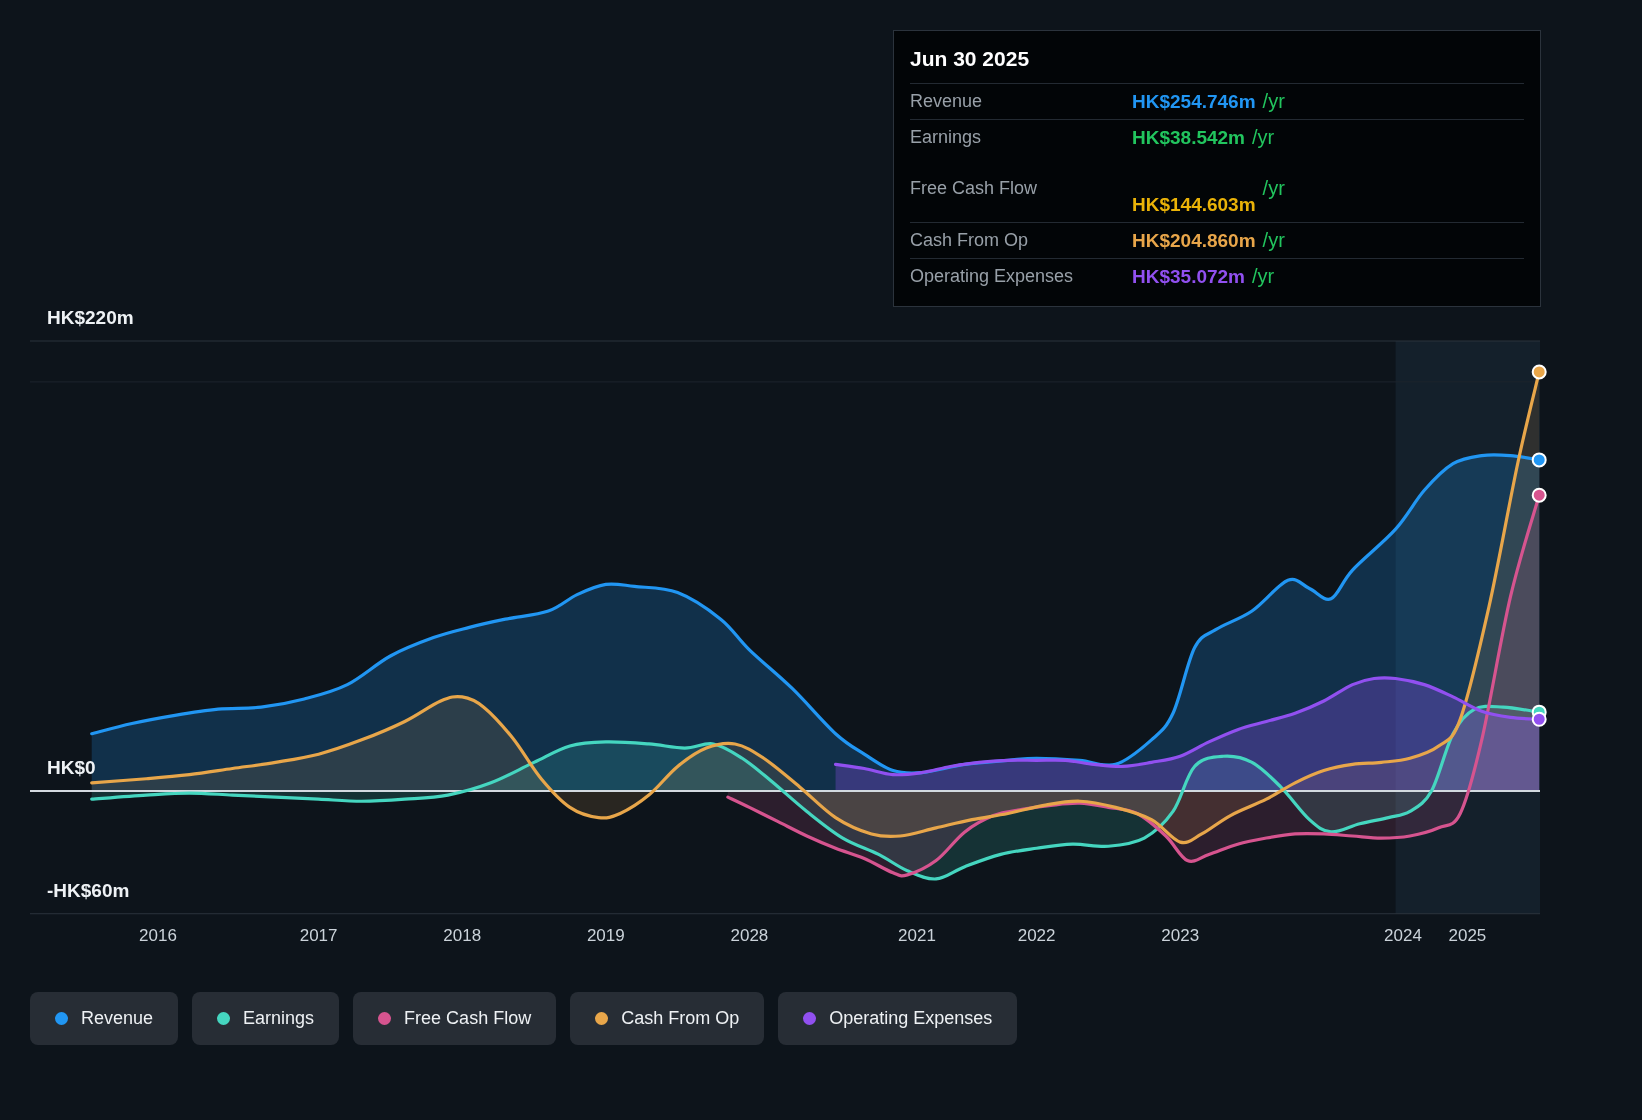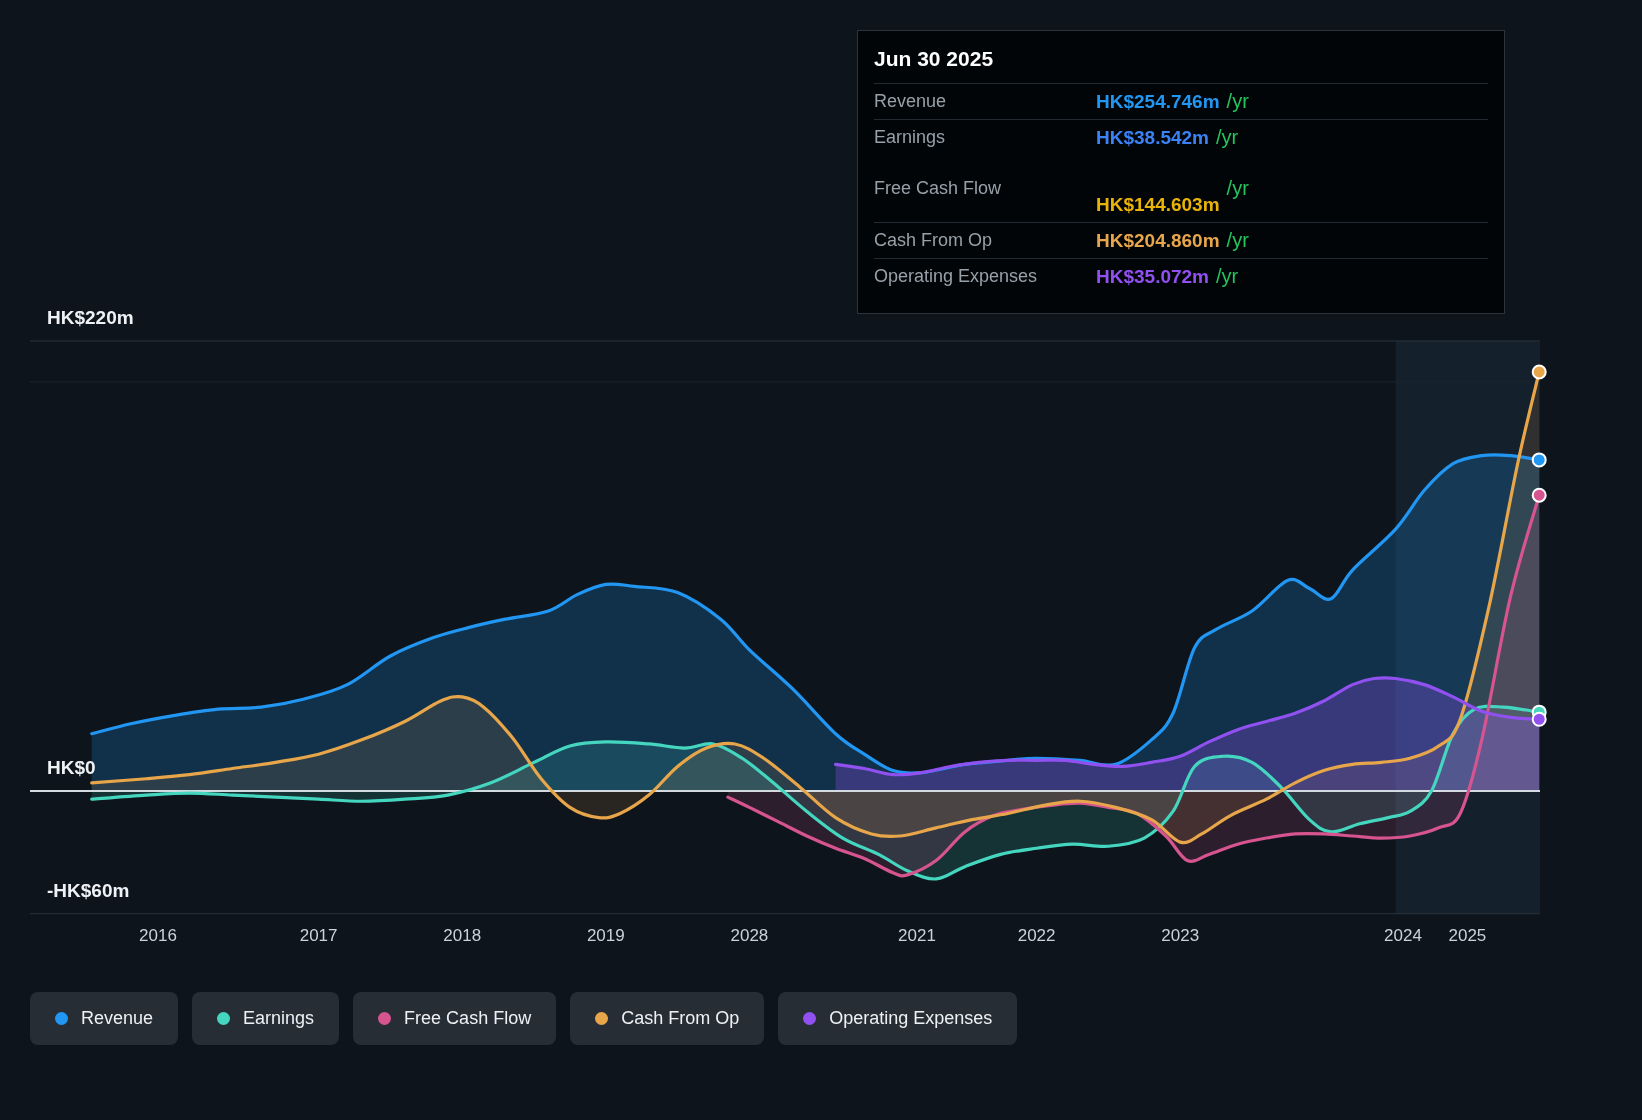--- a/index.html
+++ b/index.html
@@ -2,22 +2,22 @@
 <html><head>
 <meta charset="utf-8">
 <style>
   * { margin:0; padding:0; box-sizing:border-box; }
   body { background:#0d141b; font-family:"Liberation Sans", sans-serif; }
   .page { position:relative; width:1642px; height:1120px; background:#0d141b; overflow:hidden; }
 
   #chart-svg { position:absolute; left:0; top:0; }
 
   
-  .tooltip { position:absolute; left:857px; top:30px; width:648px; background:#020507;
-             border:1px solid #2b333c; padding:16px 16px 19px 16px; z-index:5; }
+  .tooltip { position:absolute; left:893px; top:30px; width:648px; background:#020507;
+             border:1px solid #2b333c; padding:16px 16px 12px 16px; z-index:5; }
   .tt-title { color:#ffffff; font-size:21px; font-weight:700; padding-bottom:12px;
               border-bottom:1px solid #232a32; }
   .tt-row { display:flex; align-items:center; padding:6px 0; min-height:33px; }
   .tt-row.bb { border-bottom:1px solid #232a32; }
   .tt-label { width:222px; flex:none; color:#98a0a8; font-size:18px; }
   .tt-value { font-size:19px; font-weight:700; color:#fff; }
   .tt-suffix { font-size:20px; font-weight:400; color:#22c55e; margin-left:7px; }
 
   
   .y-tick { position:absolute; left:47px; color:#eef2f5; font-size:19px; font-weight:700; z-index:2; }
@@ -78,21 +78,21 @@
     <div class="tt-title">Jun 30 2025</div>
 
     <div class="tt-row bb">
       <span class="tt-label">Revenue</span>
       <span class="tt-value" style="color: rgb(33, 150, 243);">HK$254.746m</span>
       <span class="tt-suffix">/yr</span>
     </div>
 
     <div class="tt-row">
       <span class="tt-label">Earnings</span>
-      <span class="tt-value" style="color: #3b82f6;">HK$38.542m</span>
+      <span class="tt-value" style="color: #22c55e;">HK$38.542m</span>
       <span class="tt-suffix">/yr</span>
     </div>
 
 
     <div class="tt-row bb">
       <span class="tt-label">Free Cash Flow</span>
       <span class="tt-value" style="color: #eab308; margin-top: 33px;">HK$144.603m</span>
       <span class="tt-suffix">/yr</span>
     </div>
 

